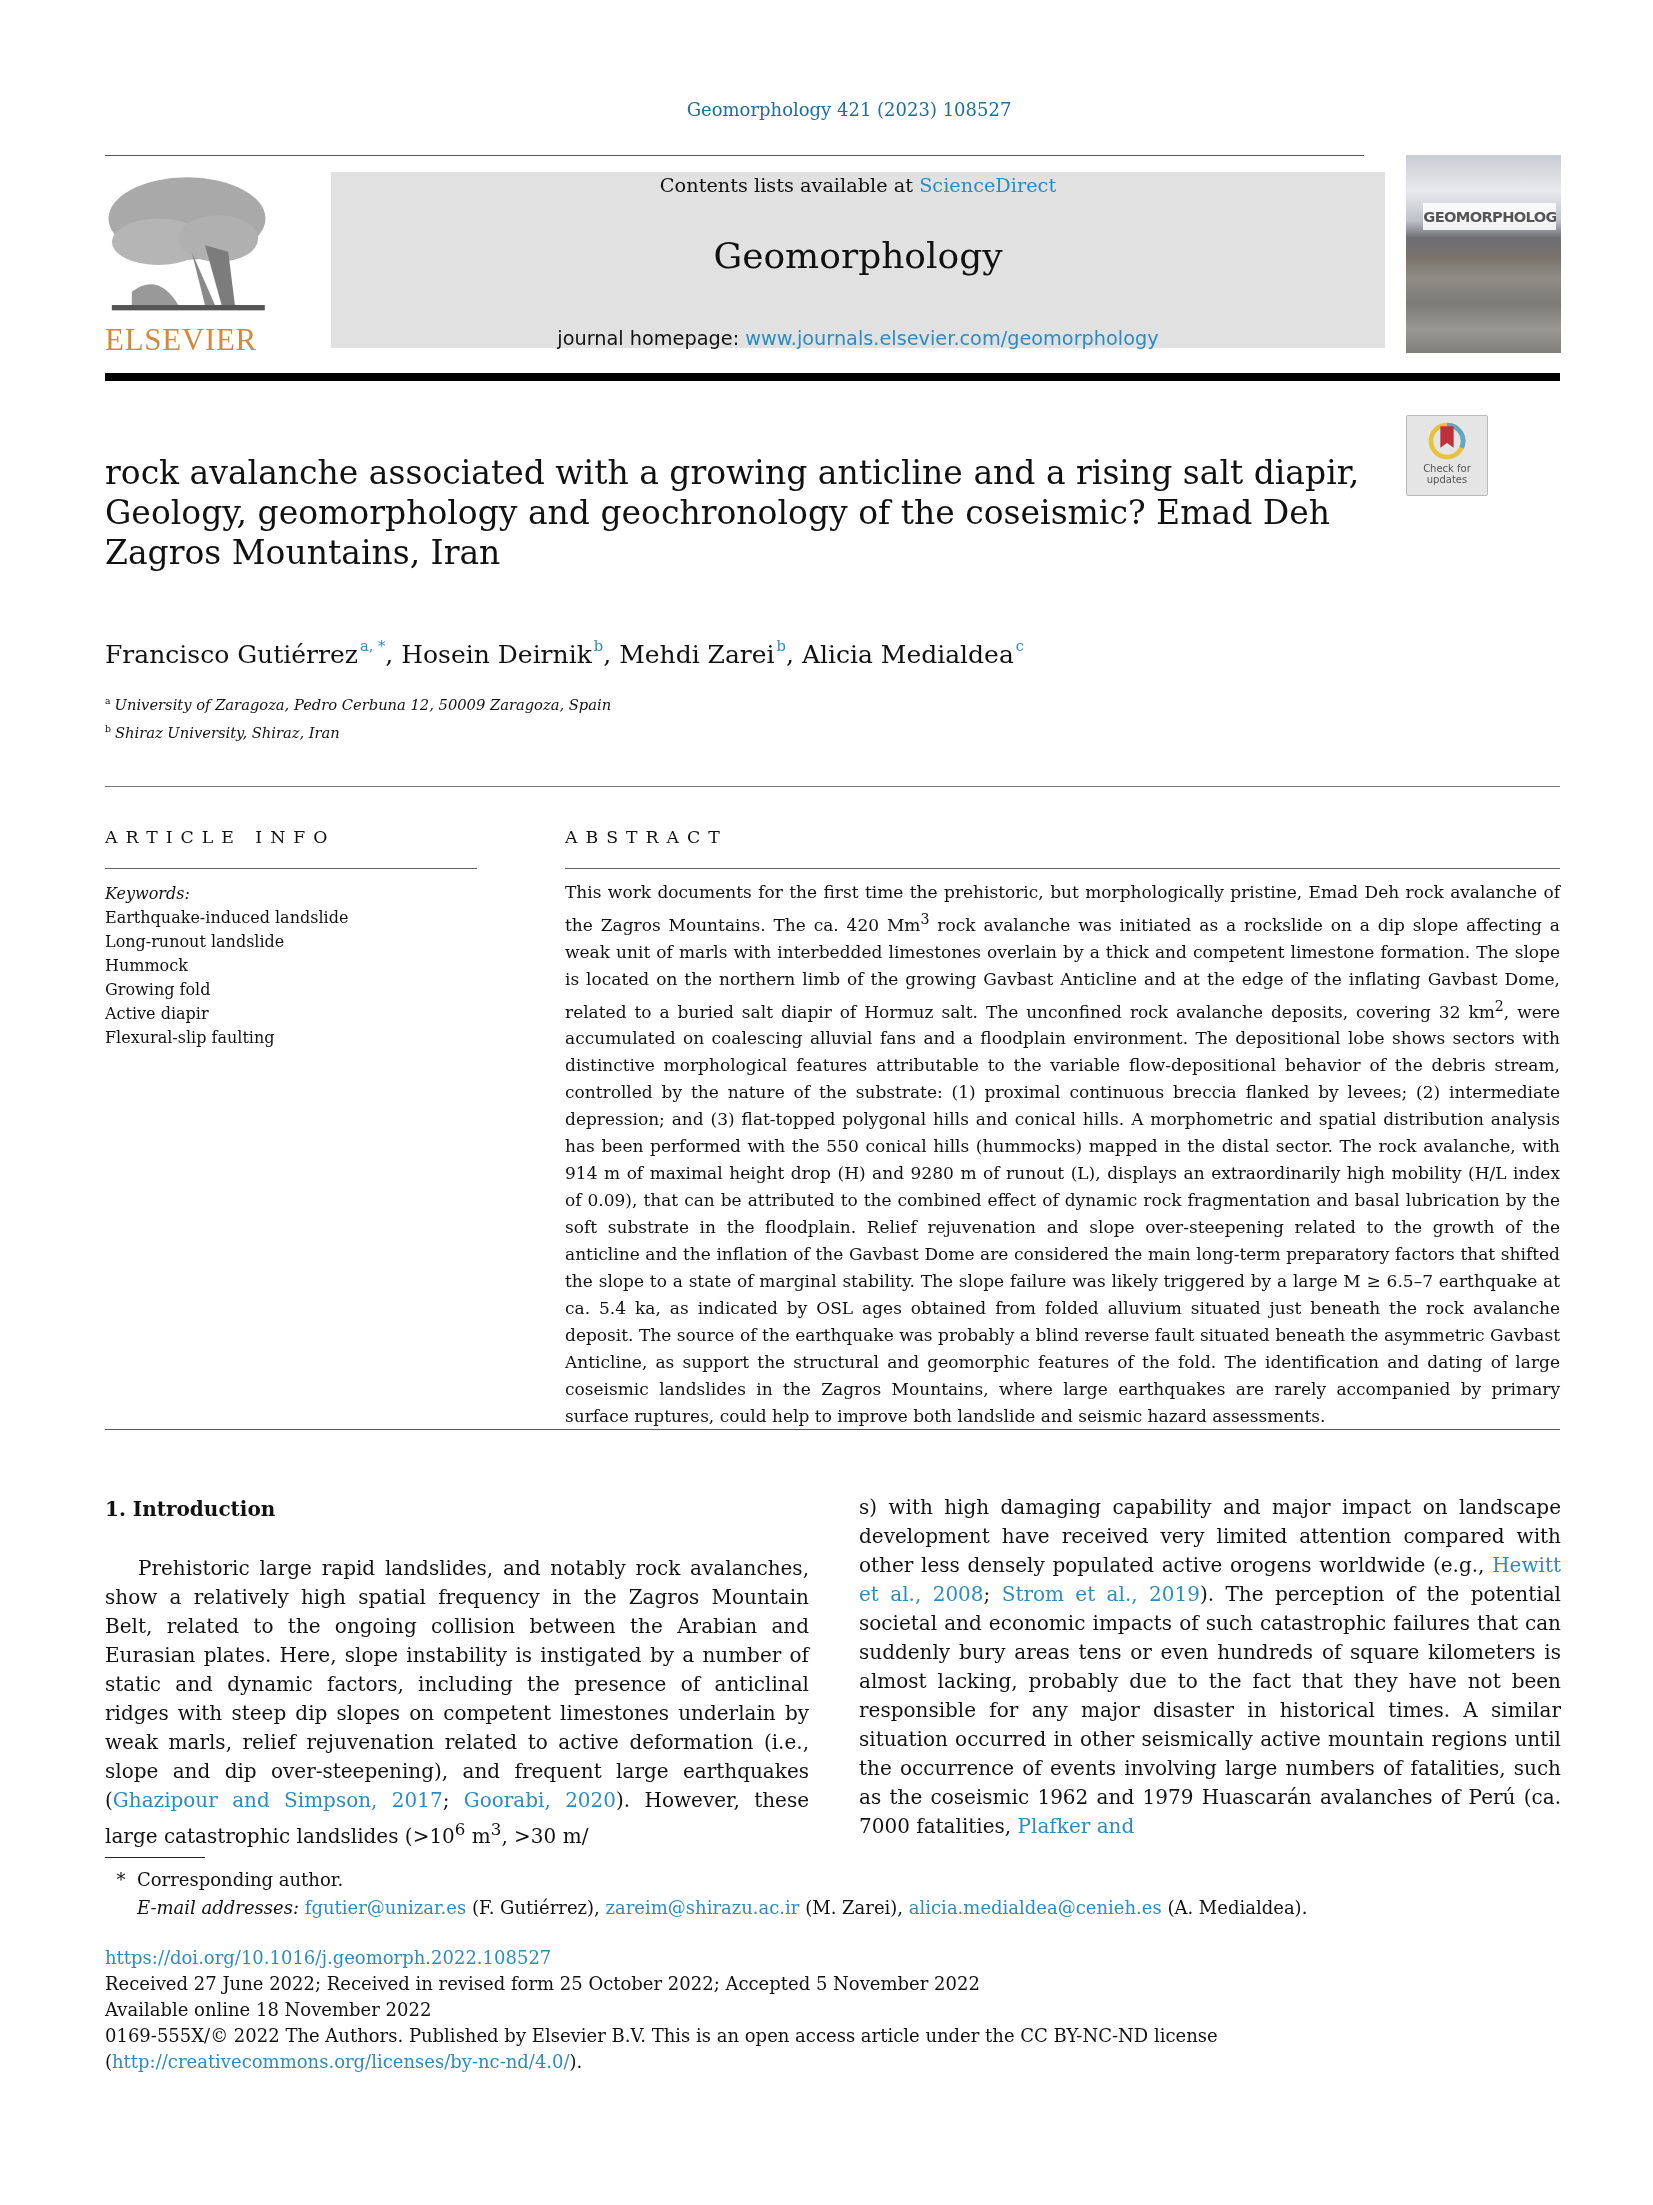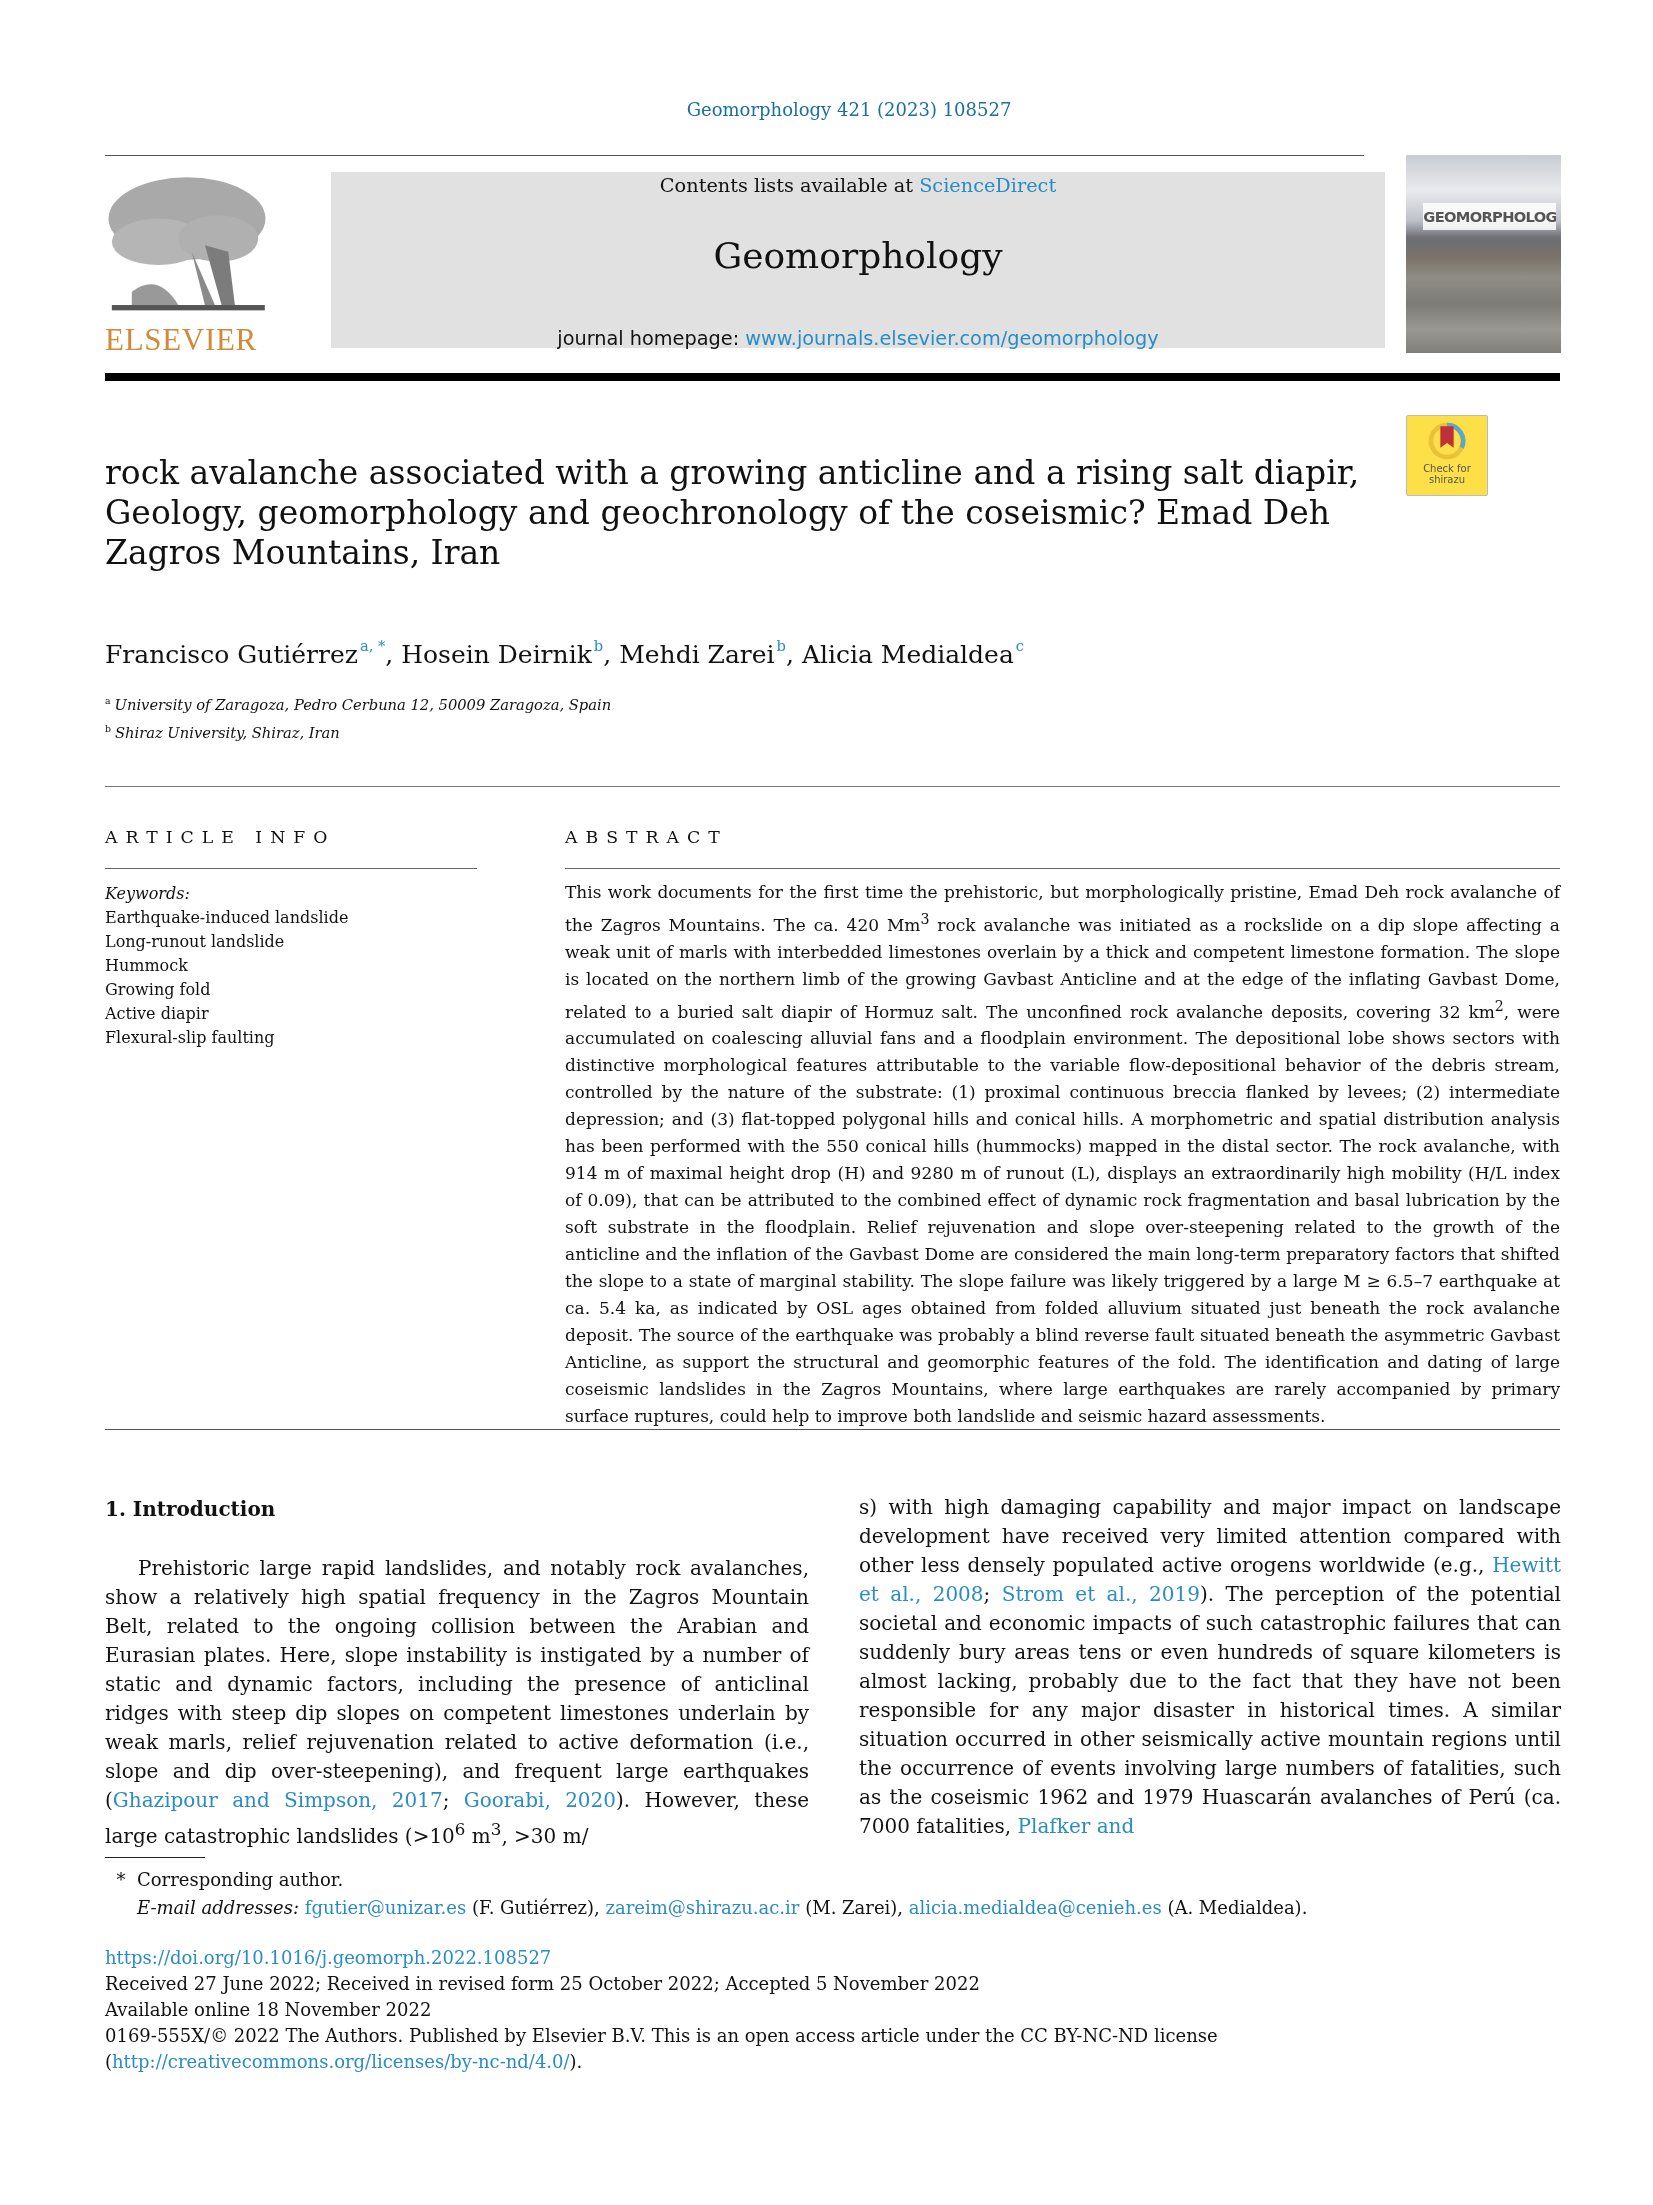--- a/index.html
+++ b/index.html
@@ -19,21 +19,21 @@
   #contents-line { position: absolute; top: 0; left: 0; width: 100%; text-align: center; font-size: 19.3px; line-height: 27px; }
   #journal-name { position: absolute; top: 60px; left: 0; width: 100%; text-align: center; font-size: 36px; line-height: 47px; }
   #homepage-line { position: absolute; top: 153px; left: 0; width: 100%; text-align: center; font-size: 19.3px; line-height: 27px; font-family: "DejaVu Sans", "Liberation Sans", sans-serif; }
 
   #cover-thumb { top: 155px; left: 1406px; width: 155px; height: 198px;
     background: linear-gradient(180deg, #c9ccd3 0%, #e9eaee 18%, #bfc2ca 33%, #6d6e74 42%, #7a736a 52%, #8f8d86 62%, #7d7b76 75%, #9a9892 88%, #807e78 100%); }
   #cover-title { position: absolute; top: 48px; left: 17.3px; width: 133px; height: 27px; background: rgba(255,255,255,0.85); color: #555; font-family: "DejaVu Sans", sans-serif; font-weight: bold; font-size: 14.7px; text-align: center; line-height: 27px; letter-spacing: -0.7px; overflow: hidden; }
 
   #thick-rule { top: 373px; left: 105px; width: 1455px; height: 8px; background: #000; }
 
-  #check-updates { top: 415px; left: 1406px; width: 80px; height: 79px; border: 0.7px solid #bbb; border-radius: 2px; background: #fde047; text-align: center; }
+  #check-updates { top: 415px; left: 1406px; width: 80px; height: 79px; border: 0.7px solid #bbb; border-radius: 2px; background: #e5e5e5; text-align: center; }
   #check-icon { margin: 5.3px auto 0; width: 40px; height: 40px; }
   #check-label { font-family: "DejaVu Sans", sans-serif; font-size: 10px; line-height: 10.7px; color: #555; }
 
   #article-title { top: 453px; left: 105px; width: 1267px; font-size: 33px; line-height: 40px; }
   #authors { top: 629px; left: 105px; font-size: 25px; line-height: 33px; white-space: nowrap; }
   #authors sup { font-size: 14.7px; color: #2a8cc4; vertical-align: 12px; margin-left: 2px; }
   #affiliations { top: 689px; left: 105px; font-size: 14.7px; line-height: 24px; font-style: italic; }
   #affiliations sup { font-size: 9.3px; font-style: normal; margin-right: 4px; }
 
   #rule-affil { top: 786px; left: 105px; width: 1455px; height: 1.3px; background: #777; }
@@ -96,21 +96,21 @@
 <div id="thick-rule" class="abs"></div>
 
 <div id="check-updates" class="abs">
   <svg id="check-icon" viewBox="0 0 60 60" width="40" height="40">
     <circle cx="30" cy="30" r="24" fill="none" stroke="#e8c23a" stroke-width="7"></circle>
     <path d="M30 6 A24 24 0 0 1 52 40" fill="none" stroke="#5ea7c8" stroke-width="7"></path>
     <path d="M20 8 L40 8 L40 40 L30 33 L20 40 Z" fill="#c0303a"></path>
   </svg>
   <div id="check-label">
     <div>Check for</div>
-    <div>shirazu</div>
+    <div>updates</div>
   </div>
 </div>
 
 <div id="article-title" class="abs">
   <div>rock avalanche associated with a growing anticline and a rising salt diapir,</div>
   <div>Geology, geomorphology and geochronology of the coseismic? Emad Deh</div>
   <div>Zagros Mountains, Iran</div>
 </div>
 
 <div id="authors" class="abs">

